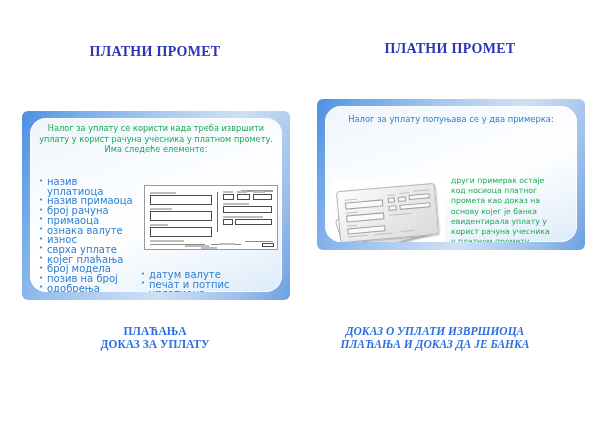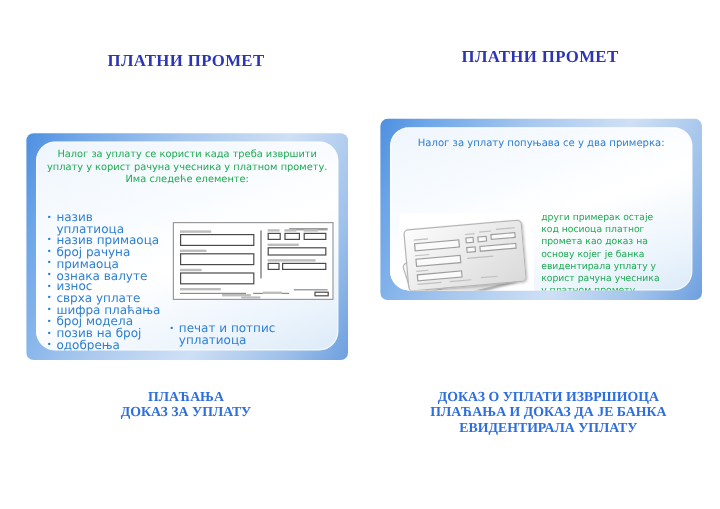--- a/index.html
+++ b/index.html
@@ -232,27 +232,28 @@
     <div id="left-cols">
 
       <ul class="bul" id="left-bullets-a">
         <li>назив уплатиоца</li>
         <li>назив примаоца</li>
         <li>број рачуна</li>
         <li class="cont">примаоца</li>
         <li>ознака валуте</li>
         <li>износ</li>
         <li>сврха уплате</li>
-        <li>шифра плаћања</li>
+        <li>којег плаћања</li>
         <li>број модела</li>
         <li>позив на број</li>
         <li class="cont">одобрења</li>
       </ul>
 
       <ul class="bul" id="left-bullets-b">
+        <li>датум валуте</li>
         <li>печат и потпис уплатиоца</li>
       </ul>
 
       <div class="form-img">
         <div class="ttl" style="right:4px; top:4px; width:32px;"></div>
         <div class="lbl" style="left:5px; top:6px; width:26px;"></div>
         <div class="fld" style="left:5px; top:9px; width:62px; height:10px;"></div>
         <div class="lbl" style="left:5px; top:22px; width:22px;"></div>
         <div class="fld" style="left:5px; top:25px; width:62px; height:10px;"></div>
         <div class="lbl" style="left:5px; top:38px; width:18px;"></div>
@@ -330,17 +331,16 @@
         <div class="mark" style="left:34px; top:45px; width:18px;"></div>
         <div class="mark" style="left:60px; top:44px; width:14px;"></div>
       </div>
     </div>
 
     <div class="body-green" id="right-body">други примерак остаје код носиоца платног промета као доказ на основу којег је банка евидентирала уплату у корист рачуна учесника у платном промету</div>
 
   </div>
 </div>
 
-<div class="slide-caption" style="left:322px; top:325px; width:270px;">
+<div class="slide-caption" style="left:300px; top:325px; width:270px;font-style:italic;">
   <span>ДОКАЗ О УПЛАТИ ИЗВРШИОЦА</span>
   <span>ПЛАЋАЊА И ДОКАЗ ДА ЈЕ БАНКА</span>
-  <span>ЕВИДЕНТИРАЛА УПЛАТУ</span>
 </div>
 
 </body></html>

